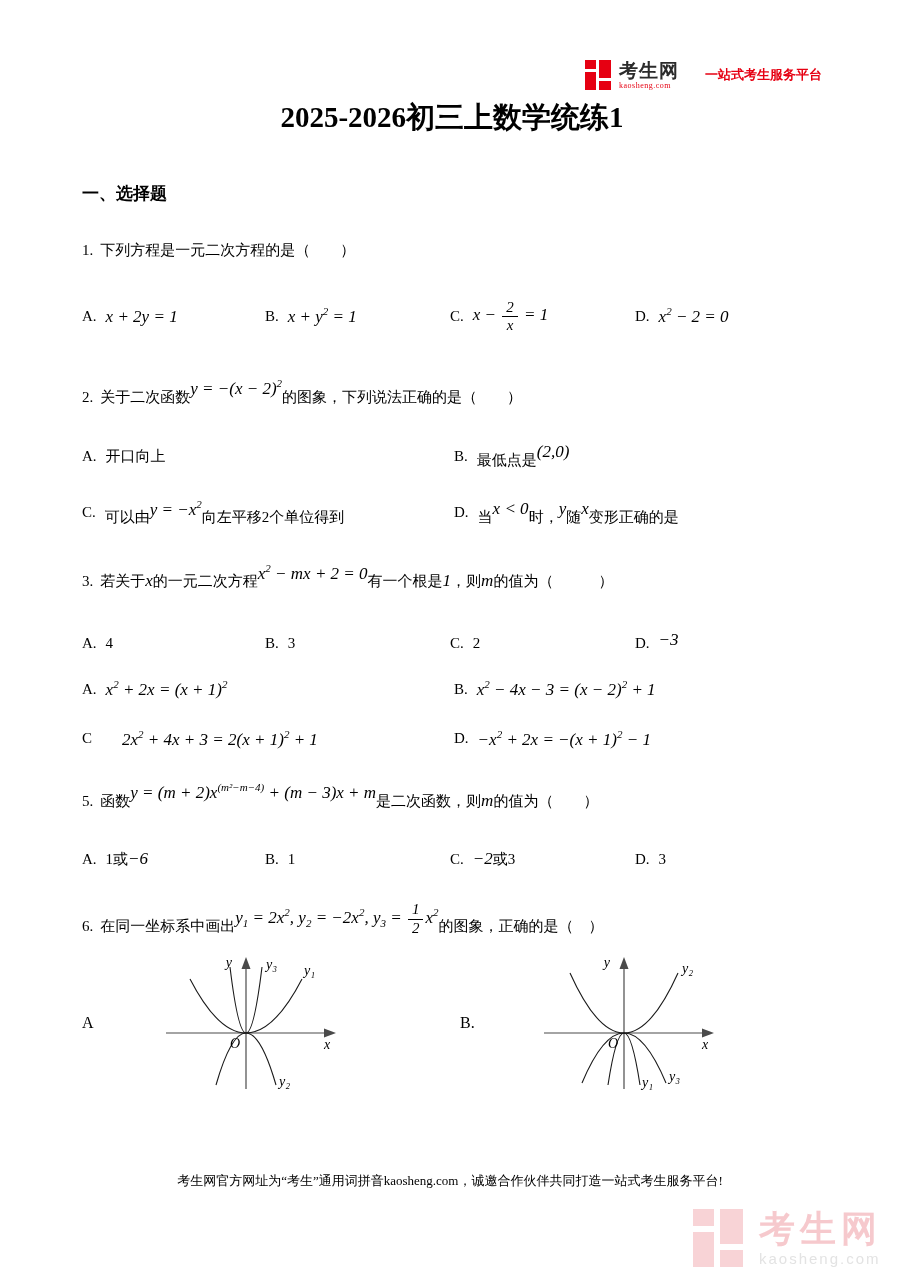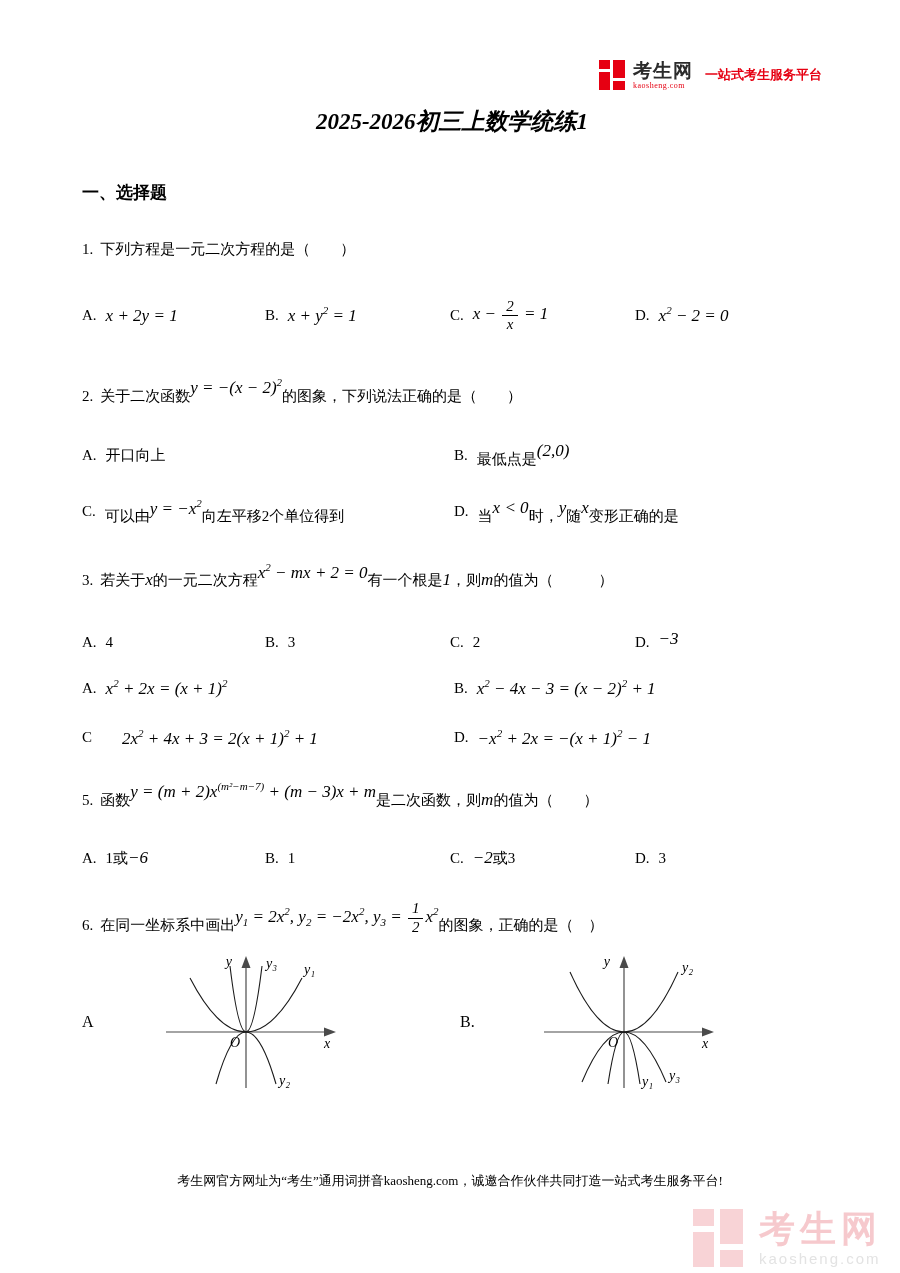--- a/index.html
+++ b/index.html
@@ -11,24 +11,24 @@
   .logo{display:flex;align-items:center;}
   .logo-icon{width:29px;height:30px;position:relative;flex:0 0 auto;}
   .logo-icon .blk{position:absolute;background:#e60012;}
   .logo-icon .b1{left:0;top:0;width:11px;height:9px;}
   .logo-icon .b2{left:0;top:12px;width:11px;height:18px;}
   .logo-icon .b3{left:14px;top:0;width:12px;height:18px;}
   .logo-icon .b4{left:14px;top:21px;width:12px;height:9px;}
   .logo-text{display:flex;flex-direction:column;margin-left:5px;line-height:1;}
   .brand{font-family:"Liberation Sans","DejaVu Sans",sans-serif;font-weight:bold;font-size:19px;color:#2b2b2b;letter-spacing:1px;}
   .domain{font-size:8px;color:#e60012;margin-top:2px;letter-spacing:.5px;}
-  .tagline{font-family:Liberation Sans, sans-serif;font-size:13px;color:#e60012;margin-left:12px;font-weight:bold;}
+  .tagline{font-family:Liberation Sans, sans-serif;font-size:13px;color:#e60012;margin-left:26px;font-weight:bold;}
 
   .content{padding:0 78px 0 82px;}
-  .title{text-align:center;font-weight:bold;font-size:23px;margin-top:16px;font-style:italic;}
+  .title{text-align:center;font-weight:bold;font-size:29px;margin-top:8px;}
   .section-heading{font-family:"Liberation Sans","DejaVu Sans",sans-serif;font-weight:bold;font-size:17px;margin-top:44px;}
 
   .stem{margin-top:30px;font-size:15px;line-height:1.5;}
   .q-num{margin-right:7px;}
   .zh{font-size:15px;}
   .math{font-family:"Liberation Serif","DejaVu Serif",serif;font-style:italic;font-size:17px;white-space:nowrap;}
   .math sup{font-size:11px;}
   .math sub{font-size:11px;}
   .lift{vertical-align:0.45em;}
   .frac{display:inline-block;vertical-align:middle;text-align:center;font-size:0.88em;line-height:1.15;margin:0 2px;}
@@ -194,21 +194,21 @@
         </div>
       <div class="opt">
           <span class="opt-label">D.</span>
           <span class="opt-body"><span class="math">−x<sup>2</sup> + 2x = −(x + 1)<sup>2</sup> − 1</span></span>
         </div>
     </div>
   </div>
 
   <div>
     <div class="stem m-q5">
-      <span class="q-num">5.</span><span><span class="zh">函数</span><span class="math lift">y = (m + 2)x<sup>(m²−m−7)</sup> + (m − 3)x + m</span><span class="zh">是二次函数，则</span><span class="math">m</span><span class="zh">的值为（　　）</span></span>
+      <span class="q-num">5.</span><span><span class="zh">函数</span><span class="math lift">y = (m + 2)x<sup>(m²−m−4)</sup> + (m − 3)x + m</span><span class="zh">是二次函数，则</span><span class="math">m</span><span class="zh">的值为（　　）</span></span>
     </div>
     <div class="opts-4 m-q5o">
       <div class="opt">
           <span class="opt-label">A.</span>
           <span class="opt-body"><span class="zh">1或</span><span class="math">−6</span></span>
         </div>
       <div class="opt">
           <span class="opt-label">B.</span>
           <span class="opt-body"><span class="zh">1</span></span>
         </div>

